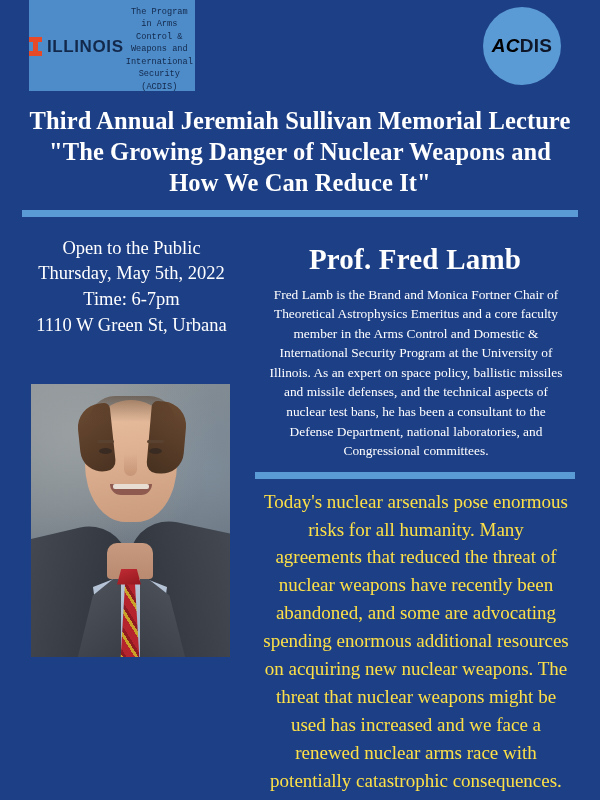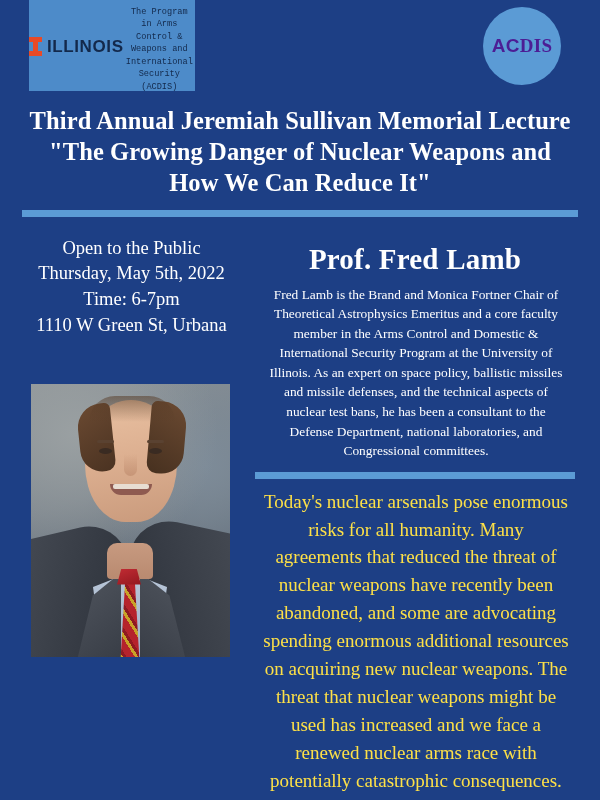--- a/index.html
+++ b/index.html
@@ -84,22 +84,22 @@
     display: flex;
     align-items: center;
     justify-content: center;
   }
   .acdis-text {
     font-family: "Liberation Sans", sans-serif;
     font-weight: bold;
     font-size: 19px;
     letter-spacing: 0.3px;
   }
-  .acdis-text .ac { color: #4c1d95; }
-  .acdis-text .dis { color: #4c1d95; font-family: Liberation Serif, serif; }
+  .acdis-text .ac { color: #000000; font-style: italic; }
+  .acdis-text .dis { color: #0f172a; }
 
   
   .title-block {
     text-align: center;
     color: #ffffff;
     font-size: 24.5px;
     font-weight: bold;
     line-height: 1.26;
     padding: 0 14px;
     margin-top: 2px;

